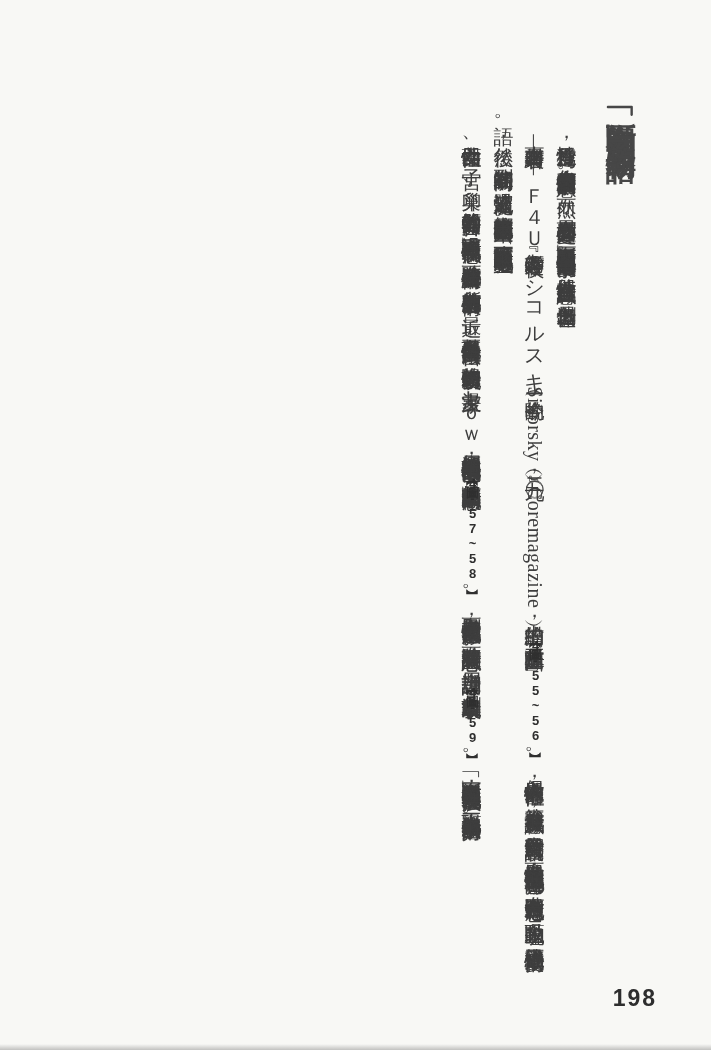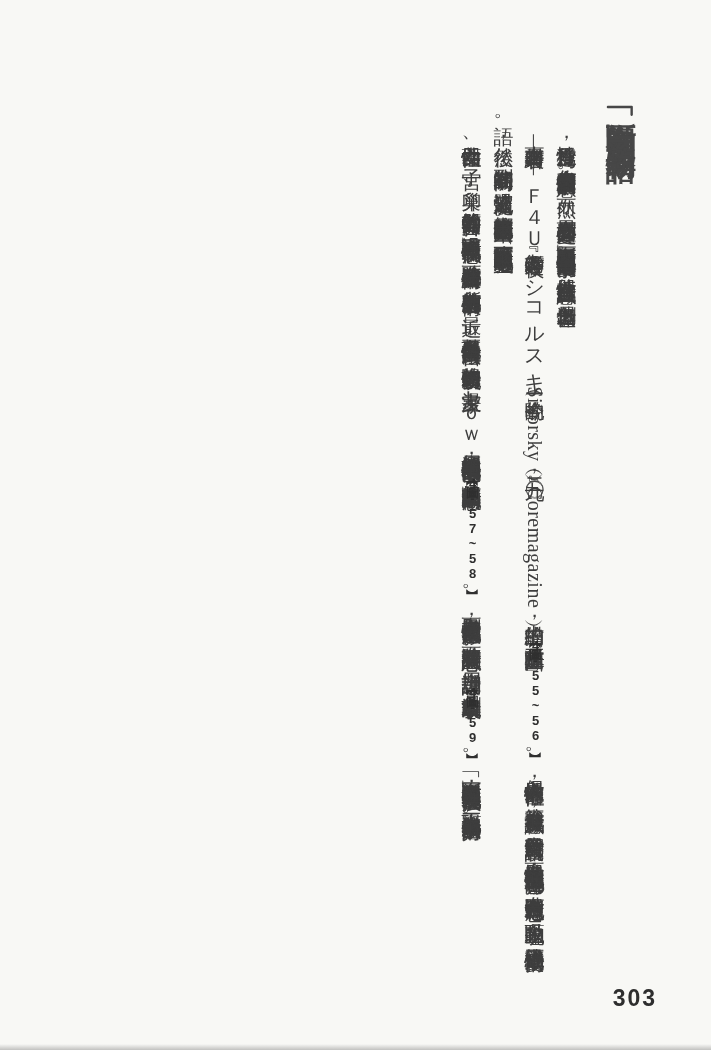--- a/index.html
+++ b/index.html
@@ -73,14 +73,14 @@
 
 <div class="page">
   <div class="content">
     <h1 class="chapter-title">「斷面圖」創造了新的物語</h1>
     <div class="body-block">
       <p class="para">性愛這種行為，含有作者想描寫男女間愛情故事的意圖。然而，在男女心靈層面的愛之外，「斷面圖」表現還可以用來描寫性器與性器之間的愛情故事。使性器官擁有自己的意識，創造出另一個世界。</p>
       <p class="para">本書封面繪製者——Ｆ４Ｕ老師之著作『今夜のシコルスキー（今晚的Sikorsky）』（二〇〇九，Coremagazine）中描繪的，正是這種「斷面圖」<span class="figref">【圖4-55~56】</span>。侵入女性性器中的男性性器，簡直就像擁有自我意識般，竟然會對子宮開口說話。而女性性器的子宮口也像聽得懂似地替它打開，有時還會激烈地回應它，主動吸吮龜頭。簡直已經變成了愛情物語。然後，在達到高潮的瞬間，體液流過延髓、直衝大腦的模樣也用斷面圖畫了出來。這應該可以說是「斷面圖」的超現實主義了吧？</p>
       <p class="para">藉由女性性器、子宮、卵巢、輸卵管等器官的擬音，透過「斷面圖」表現喜悅和快感。時而連心臟都會表露情緒，所有的內臟都有自己的表情。最近，甚至還出現男性性器對子宮口敲門、親吻的嶄新愛情表現。漫畫家Ｌｏｗ便運用繪本般的手法表現性器間的愛情故事，並提倡「溫柔系斷面圖」的概念<span class="figref">【圖4-57~58】</span>。而交介則是把子宮當成女性角色的投影，時而讓其擁有獨立的意志，用擬音詞說話，創造出全新的故事表現<span class="figref">【圖4-59】</span>。「斷面圖」這種將看不見的事物視覺化的表現技法，正顯現出進化為全新奇幻敘事手法的潛力。</p>
     </div>
   </div>
-  <div class="page-number">303</div>
+  <div class="page-number">198</div>
 </div>
 
 </body></html>

